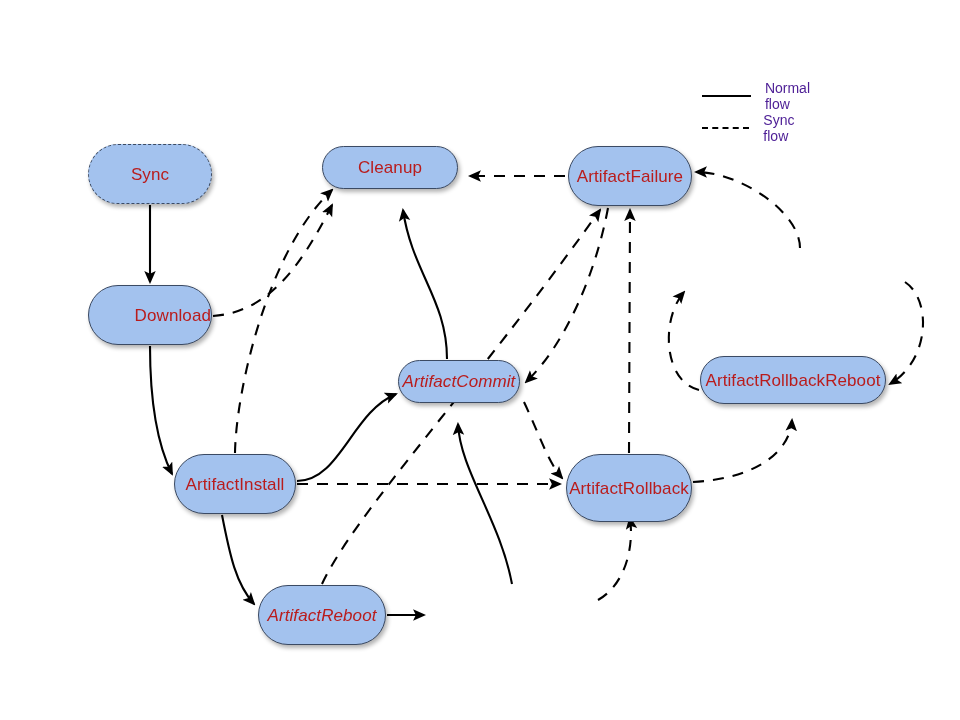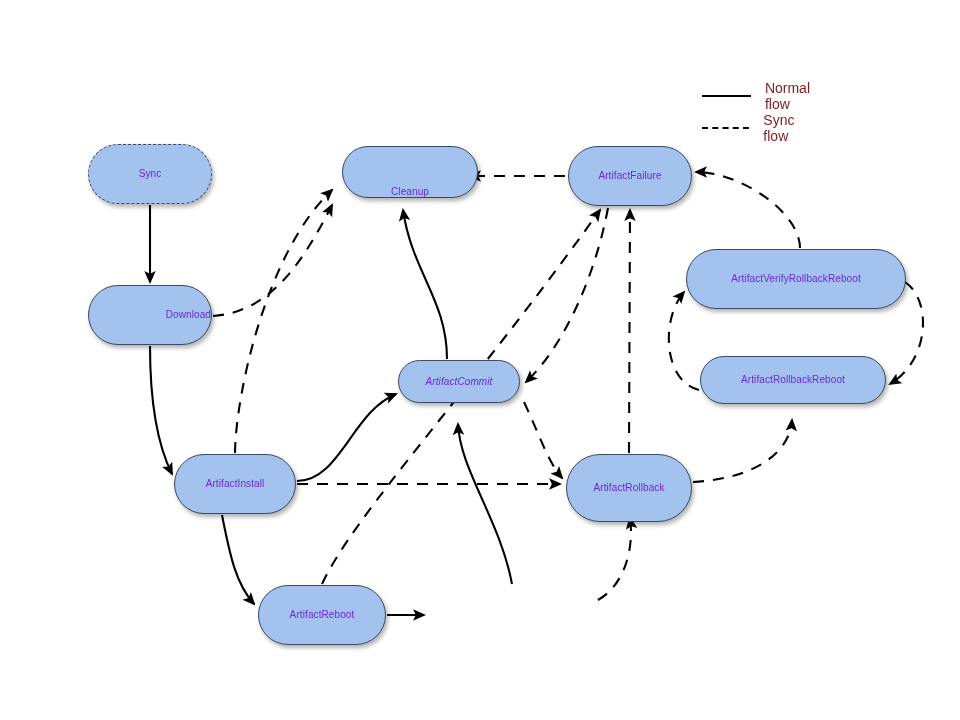--- a/index.html
+++ b/index.html
@@ -5,35 +5,35 @@
   html,body{margin:0;padding:0;background:#ffffff;}
   body{width:960px;height:720px;overflow:hidden;font-family:"Liberation Sans",sans-serif;}
   #stage{position:relative;width:960px;height:720px;background:#fff;}
   #edges{position:absolute;left:0;top:0;width:960px;height:720px;}
   .node{
     position:absolute;
     display:flex;align-items:center;justify-content:center;
     background:#a3c2ee;
     border:1.4px solid #3b4a63;
     border-radius:999px;
-    color:#6d28d9;
-    font-size:10px;
+    color:#b91c1c;
+    font-size:17px;
     line-height:1;
     letter-spacing:.1px;
     white-space:nowrap;
     box-sizing:border-box;
     box-shadow:2px 3px 4px rgba(0,0,0,.30);
     z-index:5;
   }
   .node.initial{border-style:dashed;border-width:1.3px;}
   .legend{position:absolute;z-index:6;}
   .legend-row{position:absolute;display:flex;align-items:center;}
   .legend-line{width:62px;height:0;border-top:2px solid #000;margin-right:14px;}
   .legend-line.dashed{border-top:2px dashed #000;}
-  .legend-label{font-size:14px;color:#7f1d1d;}
+  .legend-label{font-size:14px;color:#4c1d95;}
 </style>
 </head>
 <body>
 
 <div id="stage">
 
   <svg id="edges" viewBox="0 0 960 720" xmlns="http://www.w3.org/2000/svg">
     <defs>
       <marker id="arrow" viewBox="0 0 10 10" refX="8.4" refY="5" markerWidth="6.2" markerHeight="6.2" orient="auto-start-reverse">
         <path d="M 0 0.6 L 10 5 L 0 9.4 L 2.1 5 Z" fill="#000"></path>
@@ -97,35 +97,32 @@
 
   <div class="node initial" style="left:88px;top:144px;width:124px;height:60px;">
     <span>Sync</span>
   </div>
   <div class="node" style="left:88px;top:285px;width:124px;height:60px;justify-content:flex-end;">
     <span>Download</span>
   </div>
   <div class="node" style="left:174px;top:454px;width:122px;height:60px;">
     <span>ArtifactInstall</span>
   </div>
-  <div class="node" style="left:258px;top:585px;width:128px;height:60px;">
+  <div class="node" style="left:258px;top:585px;width:128px;height:60px;font-style:italic;">
     <span>ArtifactReboot</span>
   </div>
   <div class="node" style="left:398px;top:360px;width:122px;height:43px;font-style:italic;">
     <span>ArtifactCommit</span>
   </div>
-  <div class="node" style="left:342px;top:146px;width:136px;height:52px;align-items:flex-end;">
+  <div class="node" style="left:322px;top:146px;width:136px;height:43px;">
     <span>Cleanup</span>
   </div>
   <div class="node" style="left:568px;top:146px;width:124px;height:60px;text-align:right;">
     <span>ArtifactFailure</span>
   </div>
   <div class="node" style="left:566px;top:454px;width:126px;height:68px;">
     <span>ArtifactRollback</span>
   </div>
   <div class="node" style="left:700px;top:356px;width:186px;height:48px;">
     <span>ArtifactRollbackReboot</span>
   </div>
-  <div class="node" style="left:686px;top:249px;width:220px;height:60px;">
-    <span>ArtifactVerifyRollbackReboot</span>
-  </div>
 
 </div>
 
 </body></html>

